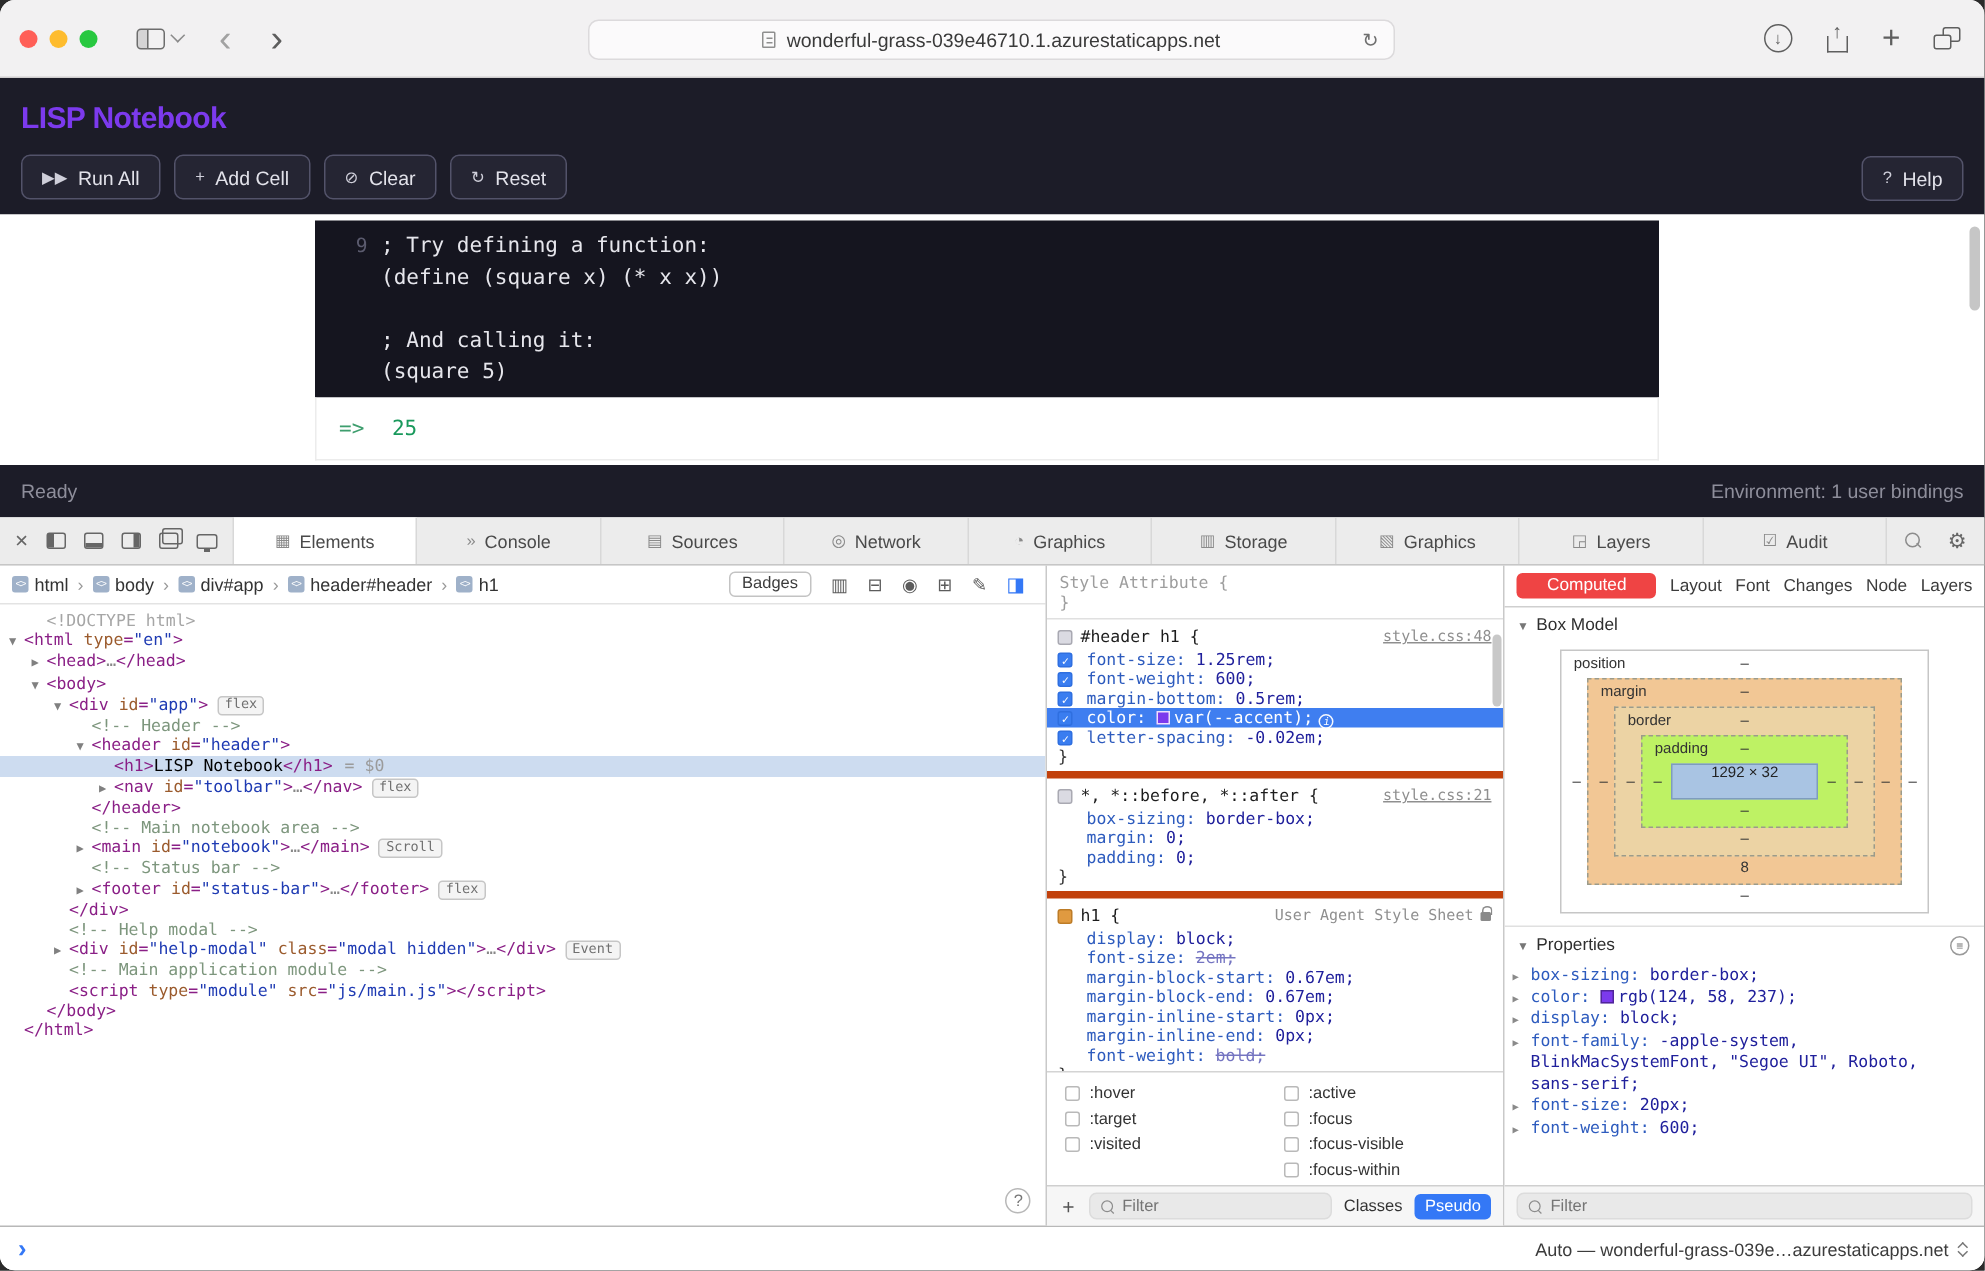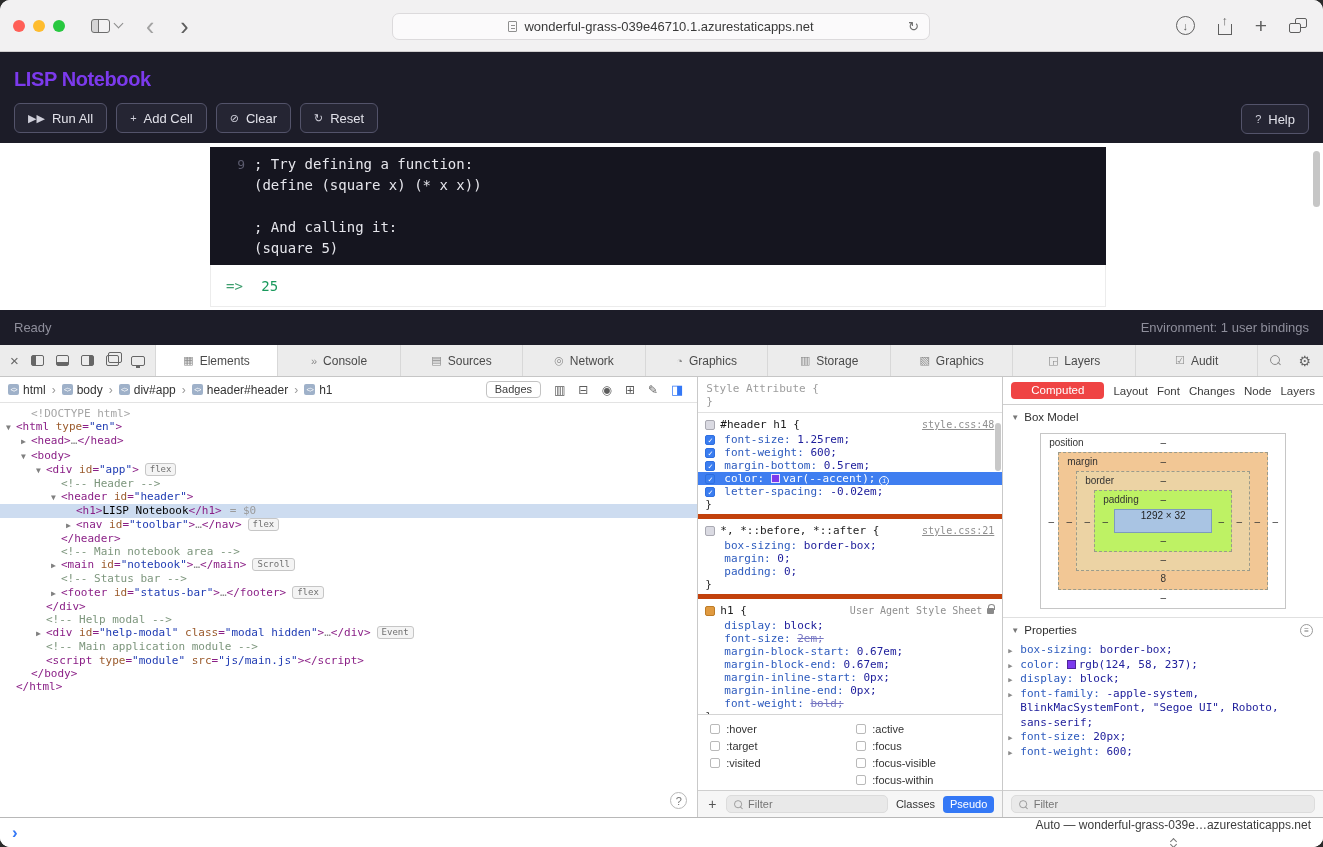--- a/index.html
+++ b/index.html
@@ -174,21 +174,21 @@
   .bm-content { flex:1; height:24px; margin:0 2px; background:#a9c4e3; border:1px solid #7e9cbd; display:flex; justify-content:center; font-size:10px; color:#222; }
 
   .cprops { font-family:"DejaVu Sans Mono",monospace; font-size:11px; line-height:14.5px; padding:3px 10px 0 0; }
   .cprop { position:relative; padding-left:17px; }
   .c-arrow { position:absolute; left:5px; top:1px; font-size:7px; color:#8a8a8a; }
   .side-footer { height:27px; border-top:1px solid #cfcfcf; background:#f6f6f6; display:flex; align-items:center; padding:0 8px; flex:none; }
 
   
   .console-bar { height:30px; border-top:1px solid #b8b8b8; background:#fff; display:flex; align-items:center; justify-content:space-between; padding:0 12px; flex:none; }
   .qc-prompt { color:#3478f6; font-size:17px; font-weight:bold; line-height:1; }
-  .qc-frame { display:flex; align-items:center; gap:7px; font-size:12px; color:#3c3c3c; cursor:pointer;flex-direction:column; }
+  .qc-frame { display:flex; align-items:center; gap:7px; font-size:12px; color:#3c3c3c; cursor:pointer; }
   .updown { display:inline-flex; flex-direction:column; }
   .ch { width:5px; height:5px; border-right:1.3px solid #777; border-bottom:1.3px solid #777; display:block; }
   .ch.up { transform:rotate(-135deg); margin-bottom:-1px; }
   .ch.dn { transform:rotate(45deg); margin-top:-1px; }
 </style>
 </head>
 <body>
 
 <div class="window">
 

